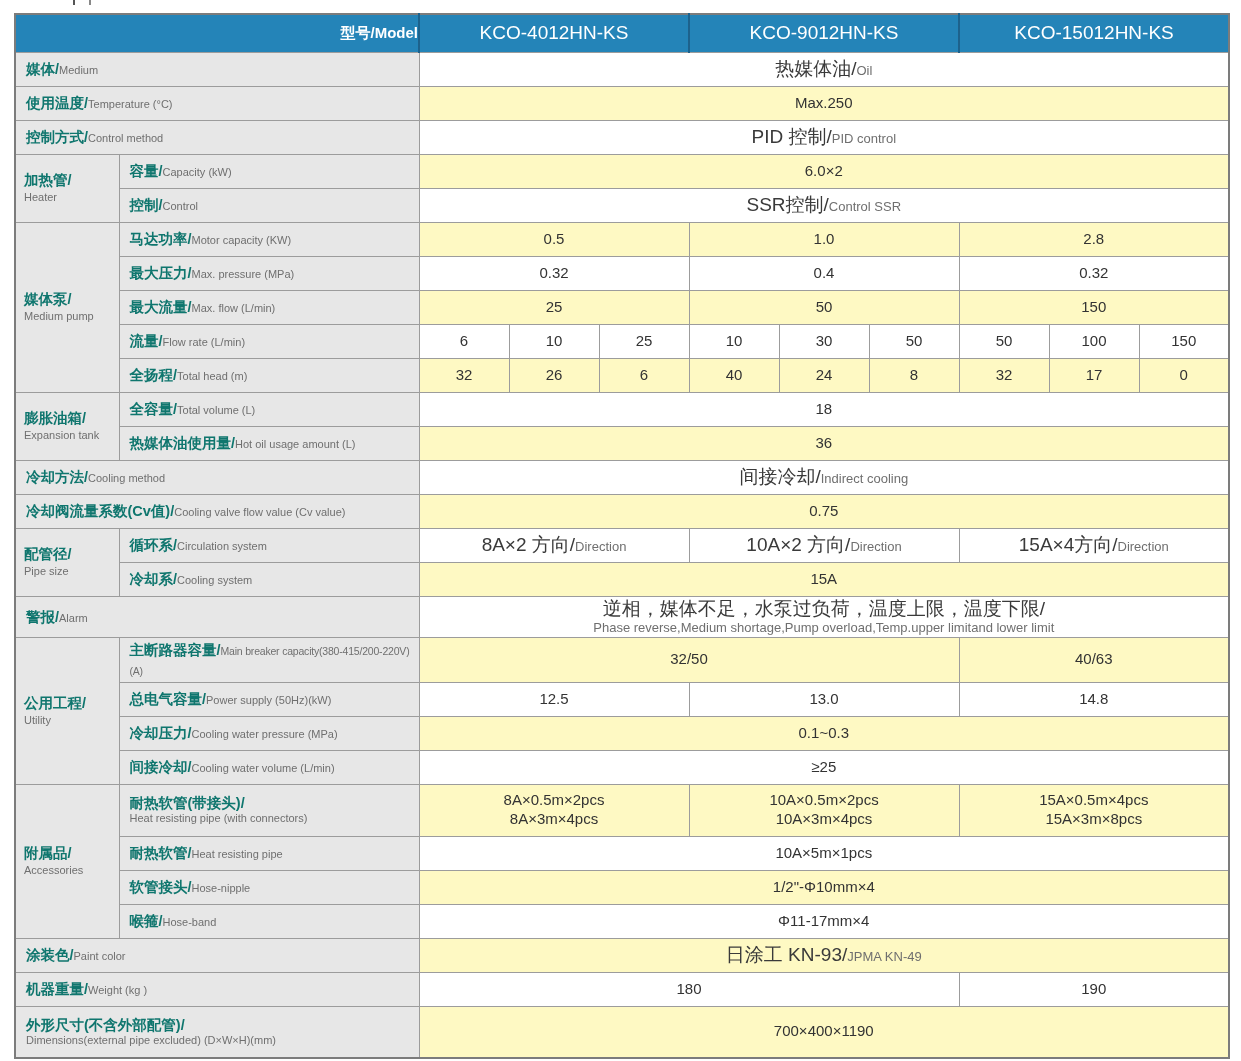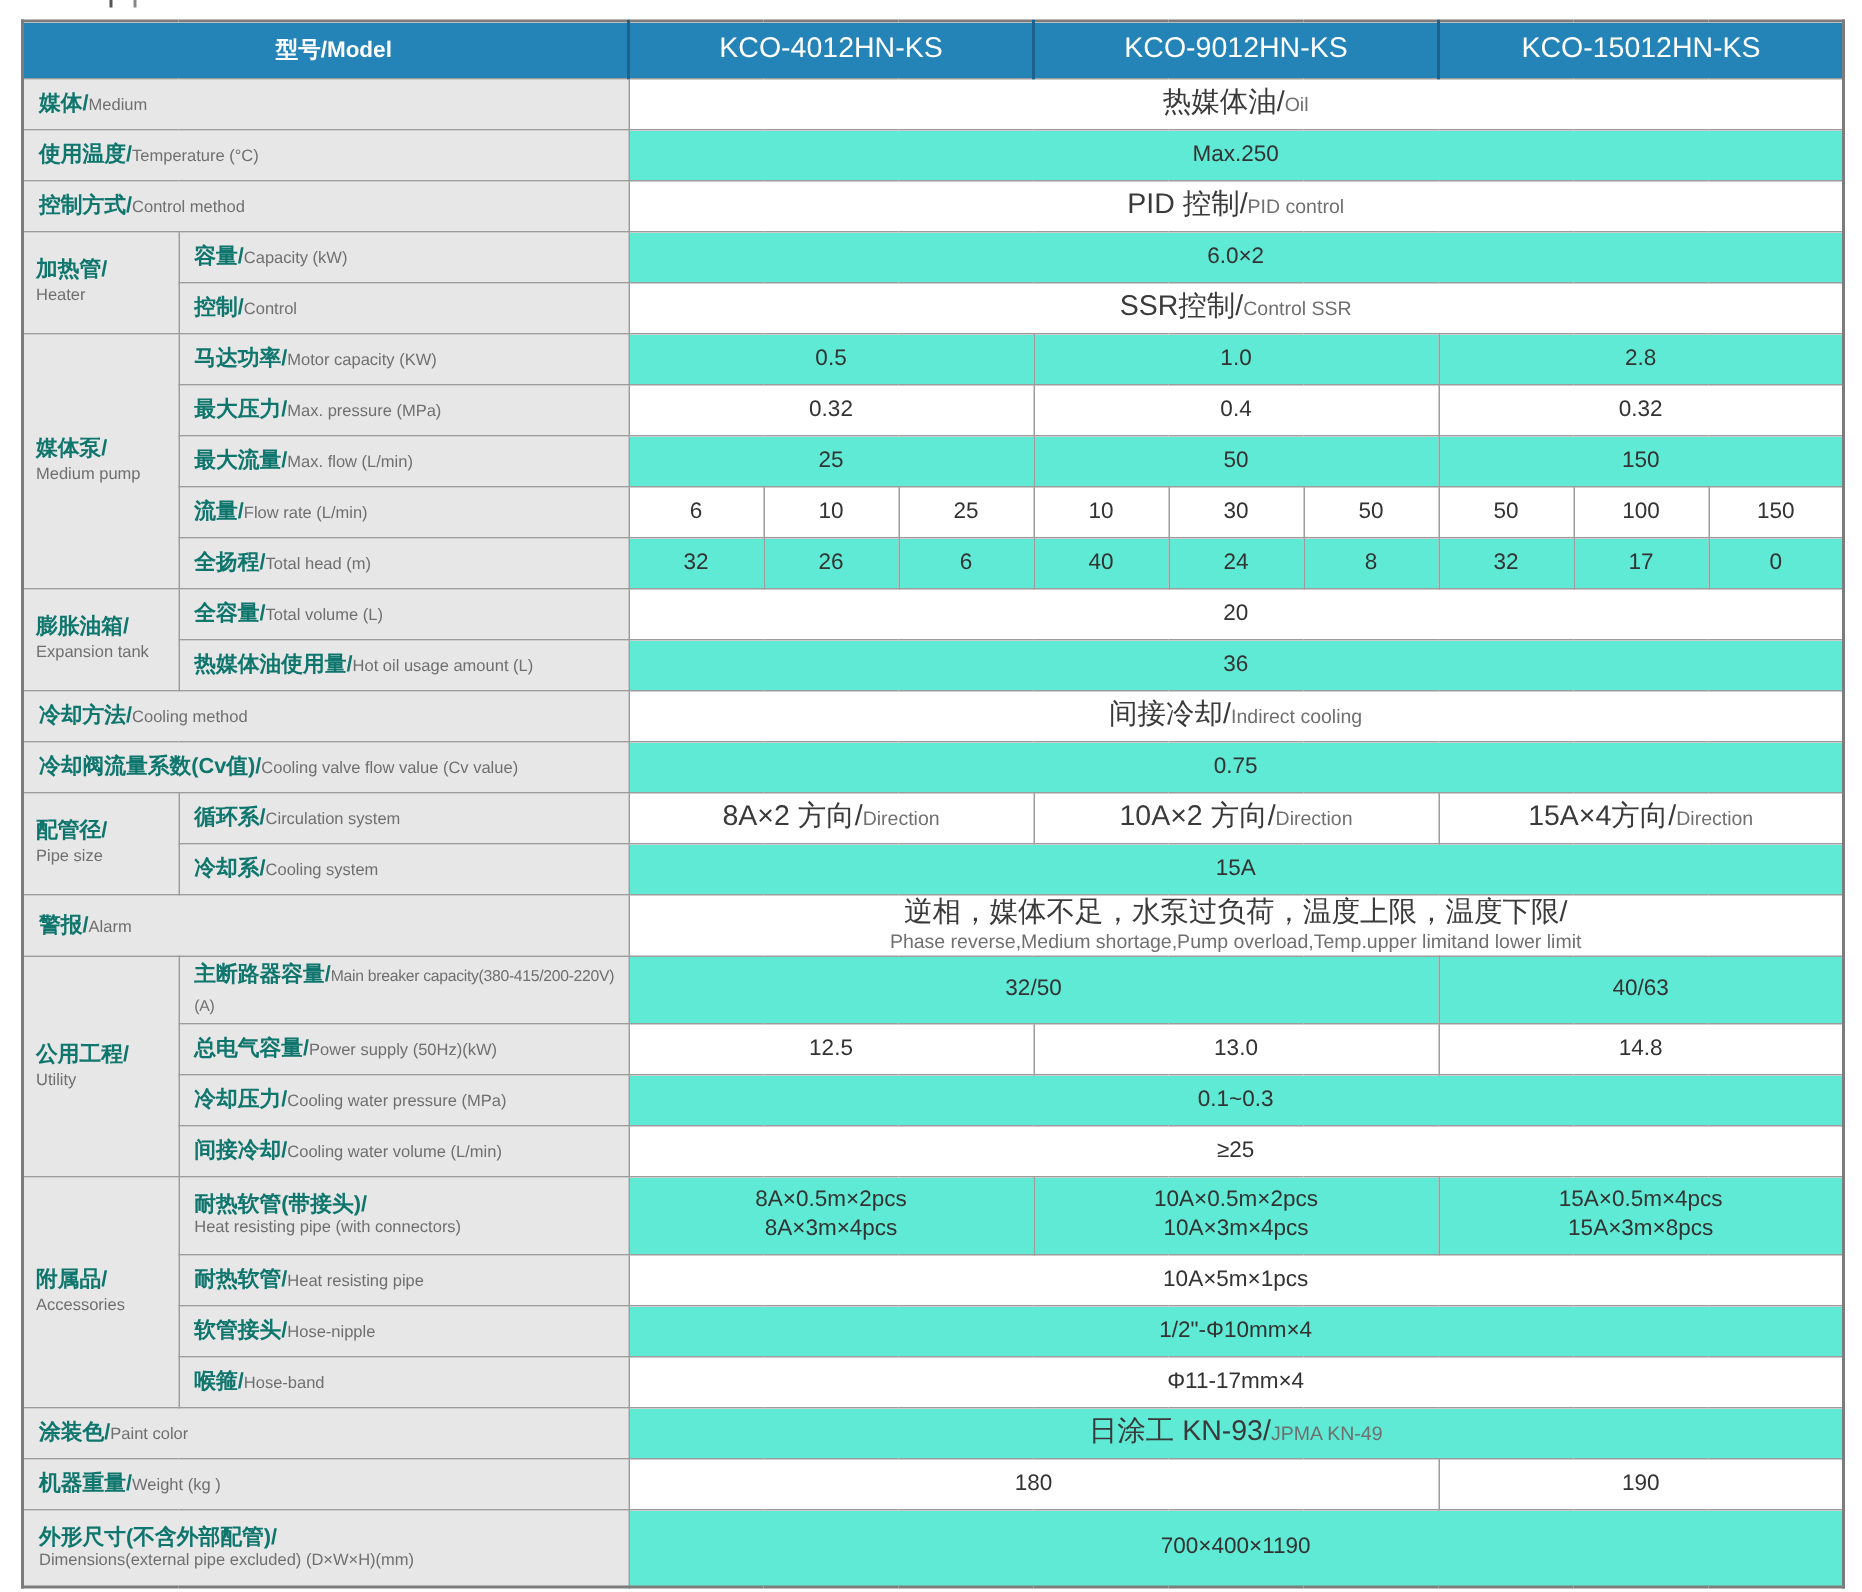--- a/index.html
+++ b/index.html
@@ -6,33 +6,33 @@
   .page{position:relative;width:1241px;height:1061px;background:#fff;overflow:hidden;
         font-family:"Liberation Sans","DejaVu Sans",sans-serif;}
   .artifact{position:absolute;left:73px;top:0;width:14px;height:5px;
             border-left:2px solid #555;border-right:2px solid #888;}
   table.spec{position:absolute;left:14px;top:13px;width:1213px;border-collapse:collapse;
              table-layout:fixed;}
   table.spec{border:2px solid #7c7c7c;}
   td,th{border:1px solid #9c9c9c;padding:0;margin:0;overflow:hidden;}
   
   th.hb{background:#2484b8;color:#fff;font-weight:normal;font-size:19px;text-align:center;}
-  th.hlab{background:#2484b8;color:#fff;text-align:center;padding-left:11px;font-size:15px;}
+  th.hlab{background:#2484b8;color:#fff;text-align:right;padding-left:11px;font-size:15px;}
   th.hdiv{border-left:2px solid #1d628c;}
   th .cnh{font-weight:600;}
   
   td.lab{background:#e7e7e7;text-align:left;padding:2px 6px 2px 10px;line-height:1.25;}
   td.glab{background:#e7e7e7;text-align:left;padding:2px 4px 2px 8px;line-height:1.3;}
   .cn{font-weight:600;color:#0f766e;font-size:14.5px;}
   .en{font-weight:400;color:#6f6f6f;font-size:11px;}
   .en-sm{font-weight:400;color:#6f6f6f;font-size:10.5px;letter-spacing:-0.2px;}
   .blk{display:block;}
   
   td.v{text-align:center;font-size:15px;color:#333;background:#fff;line-height:1.25;}
-  td.g{background:#5eead4;}
+  td.g{background:#fef9c3;}
   .vcn{color:#3a3a3a;font-size:19px;}
   .ven{color:#6f6f6f;font-size:13px;}
   td.dash{border-left:1px dashed #bdbdbd;}
   tr.h38{height:38px;} tr.h34{height:34px;} tr.h48{height:32px;} tr.h52{height:52px;}
 </style>
 </head>
 <body>
 
 <div class="page">
   <div class="artifact"></div>
@@ -134,21 +134,21 @@
       <td class="v g dash">17</td>
       <td class="v g dash">0</td>
     </tr>
 
     <tr class="h34">
       <td class="glab" rowspan="2">
             <span class="cn blk">膨胀油箱/</span>
             <span class="en blk">Expansion tank</span>
           </td>
       <td class="lab"><span class="cn">全容量/</span><span class="en">Total volume (L)</span></td>
-      <td class="v" colspan="9">20</td>
+      <td class="v" colspan="9">18</td>
     </tr>
     <tr class="h34">
       <td class="lab"><span class="cn">热媒体油使用量/</span><span class="en">Hot oil usage amount (L)</span></td>
       <td class="v g" colspan="9">36</td>
     </tr>
 
     <tr class="h34">
       <td class="lab" colspan="2"><span class="cn">冷却方法/</span><span class="en">Cooling method</span></td>
       <td class="v" colspan="9"><span class="vcn">间接冷却/</span><span class="ven">Indirect cooling</span></td>
     </tr>

